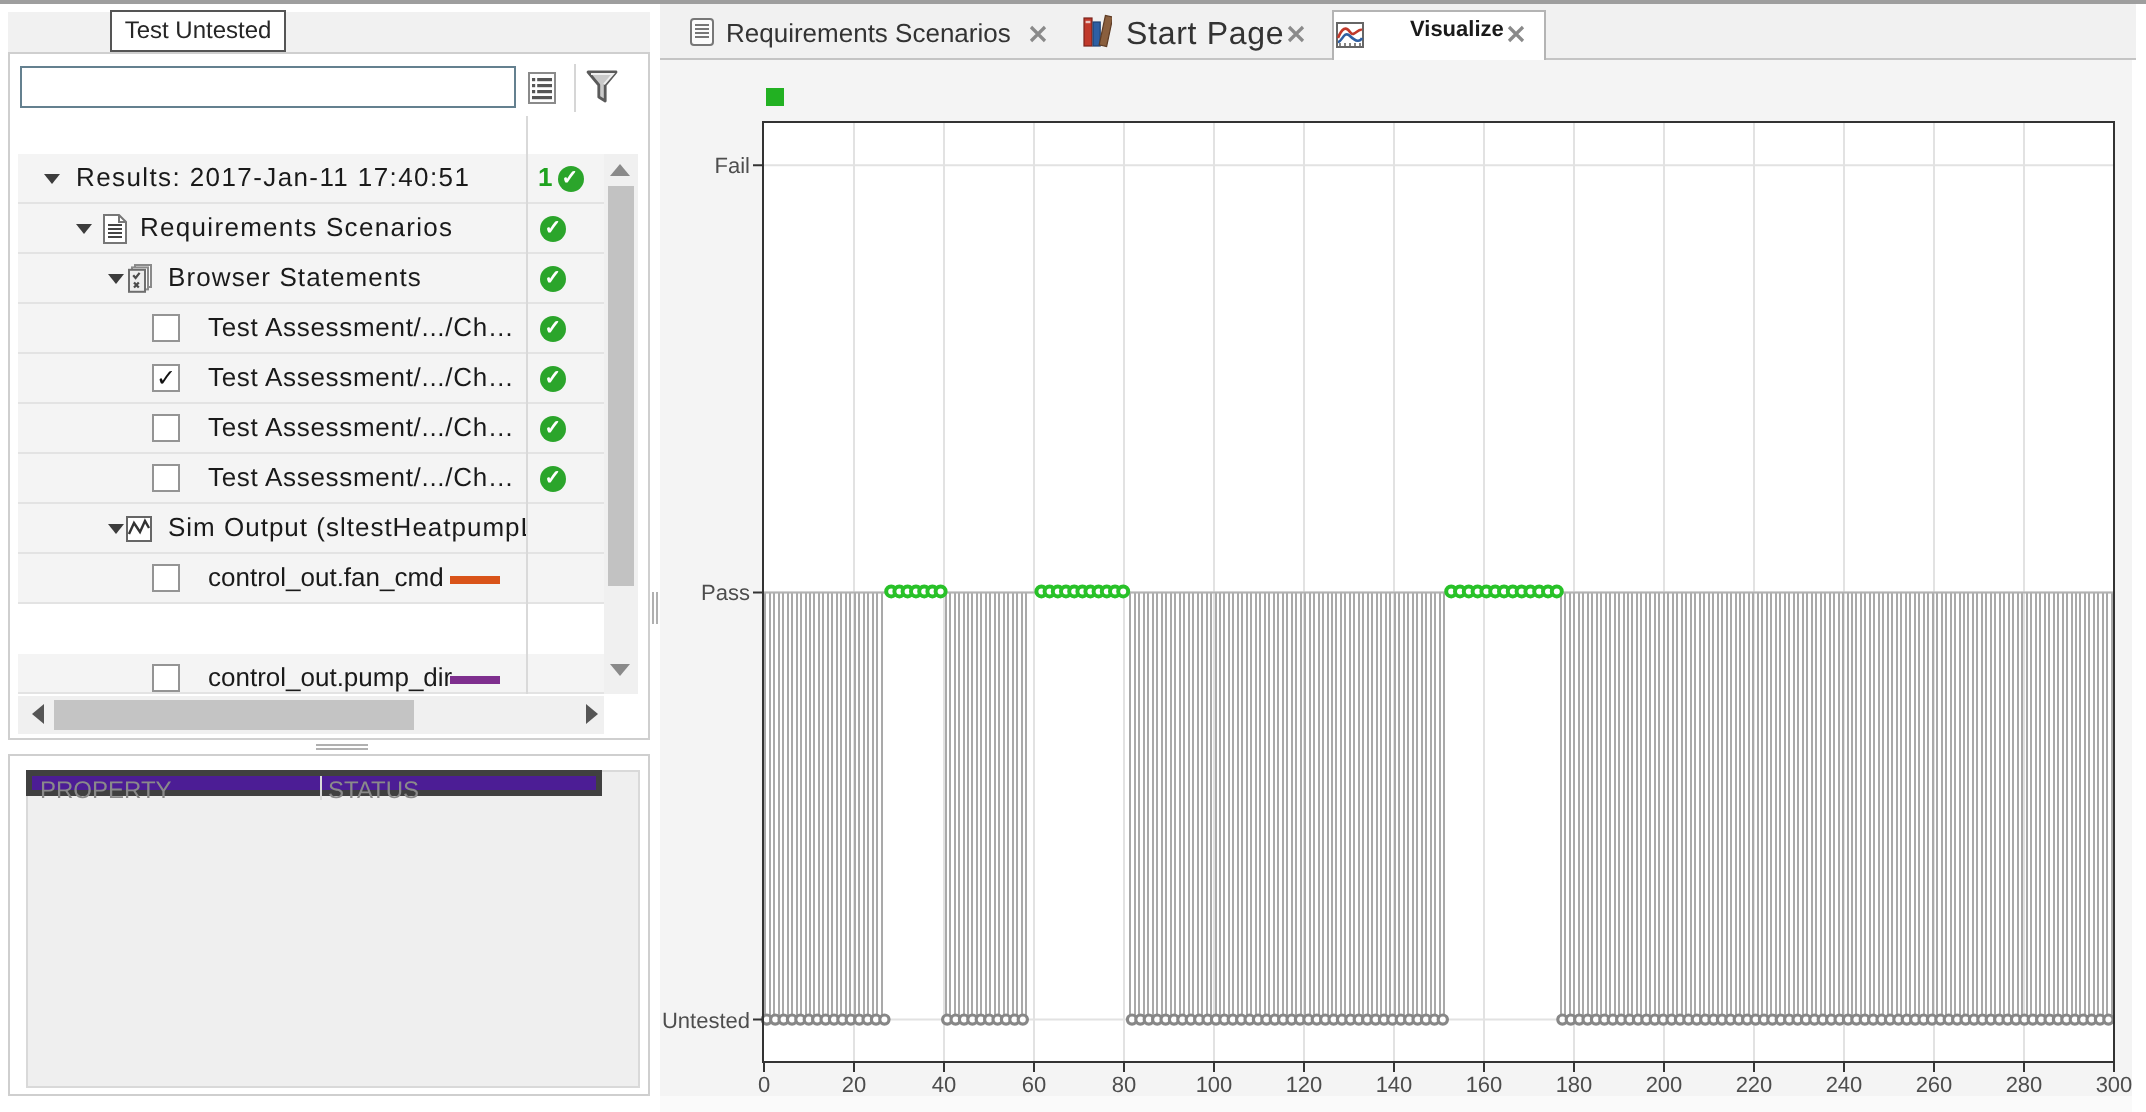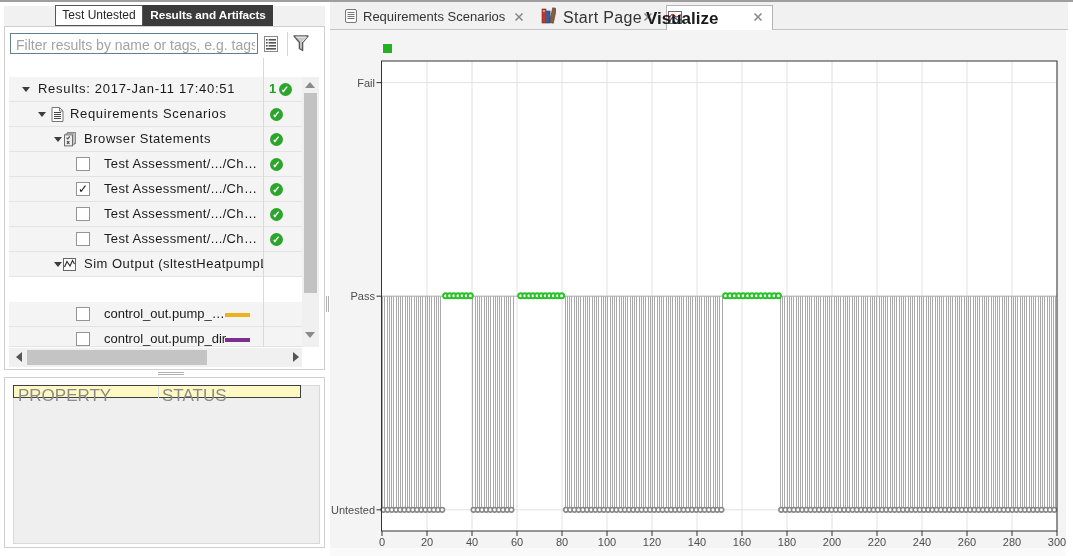--- a/index.html
+++ b/index.html
@@ -14,26 +14,24 @@
 .sw { position:absolute; top:11px; width:25px; height:4px; }
 </style>
 </head>
 <body>
 <div id="page">
 
   <div class="abs" style="left:0;top:0;width:1073px;height:1.5px;background:#9e9e9e"></div>
 
   <div class="abs" style="left:4px;top:6px;width:321px;height:20px;background:#f1f1f1"></div>
   <div class="abs" style="left:55px;top:5px;width:88px;height:21px;background:#fff;border:1px solid #555;font-size:12px;color:#262626;text-align:center;line-height:19px;z-index:2">Test Untested</div>
-  <div class="abs" style="left:143px;top:5px;width:130px;height:21px;background:#3b3b3b;border:1px solid #3b3b3b;font-size:11.8px;letter-spacing:-0.1px;white-space:nowrap;overflow:hidden;color:#fff;font-weight:bold;text-align:center;line-height:19px;z-index:2">Results and Artifacts</div>
 
   <div class="abs" style="left:4px;top:26px;width:321px;height:344px;background:#fff;border:1px solid #cfcfcf"></div>
 
   <div class="abs" style="left:10px;top:33px;width:248px;height:21px;background:#fff;border:1px solid #64808f"></div>
-  <div class="abs" style="left:16px;top:37px;width:239px;height:16px;overflow:hidden;font-size:14px;color:#a3a3a3;white-space:nowrap">Filter results by name or tags, e.g. tags</div>
 
   <svg class="abs" style="left:264px;top:36px" width="14" height="16" viewBox="0 0 14 16">
     <rect x="0.5" y="0.5" width="13" height="15" fill="#fdfdfd" stroke="#8a8a8a"></rect>
     <rect x="2" y="3" width="1.6" height="1.6" fill="#555"></rect>
       <rect x="2" y="6" width="1.6" height="1.6" fill="#555"></rect>
       <rect x="2" y="9" width="1.6" height="1.6" fill="#555"></rect>
     <rect x="4.6" y="3" width="7.4" height="1.6" fill="#555"></rect>
       <rect x="4.6" y="6" width="7.4" height="1.6" fill="#555"></rect>
       <rect x="4.6" y="9" width="7.4" height="1.6" fill="#555"></rect>
     <rect x="2" y="12" width="10" height="1.6" fill="#555"></rect>
@@ -96,24 +94,24 @@
       <span class="gc" style="left:261px;top:6px">✓</span>
     </div>
     <div class="trow" style="top:175px">
       <i class="arr" style="left:45px"></i>
       <svg style="position:absolute;left:54px;top:6px" width="13" height="13" viewBox="0 0 13 13">
           <rect x="0.5" y="0.5" width="12" height="12" fill="#fff" stroke="#666"></rect>
           <path d="M1.5 9 L4 3.5 L7 8 L9.5 2.5 L11.5 6" fill="none" stroke="#333" stroke-width="1.2"></path>
         </svg>
       <span class="txt" style="left:75px;width:179px;overflow:hidden;letter-spacing:0.5px">Sim Output (sltestHeatpumpLib</span>
     </div>
-    <div class="trow" style="top:225px">
-      <span class="cb" style="left:67px"></span>
-        <span class="txt" style="left:95px">control_out.pump_…</span>
-      <span class="sw" style="left:216px;background:#EDB120"></span>
+    <div class="trow" style="top:200px">
+      <span class="cb" style="left:67px"></span>
+        <span class="txt" style="left:95px">control_out.fan_cmd</span>
+      <span class="sw" style="left:216px;background:#D95319"></span>
     </div>
     <div class="trow" style="top:250px;height:20px">
       <span class="cb" style="left:67px"></span>
         <span class="txt" style="left:95px">control_out.pump_dir</span>
       <span class="sw" style="left:216px;background:#7E2F8E"></span>
     </div>
   </div>
 
   <div class="abs" style="left:263px;top:58px;width:1px;height:289px;background:#d9d9d9"></div>
 
@@ -128,21 +126,21 @@
   <div class="abs" style="left:293px;top:352px;width:0;height:0;border-top:5px solid transparent;border-bottom:5px solid transparent;border-left:6px solid #555"></div>
   <div class="abs" style="left:302px;top:348px;width:17px;height:19px;background:#fff"></div>
 
   <div class="abs" style="left:158px;top:372px;width:26px;height:1px;background:#b0b0b0"></div>
   <div class="abs" style="left:158px;top:374px;width:26px;height:1px;background:#b0b0b0"></div>
   <div class="abs" style="left:326px;top:296px;width:1px;height:16px;background:#b0b0b0"></div>
   <div class="abs" style="left:328px;top:296px;width:1px;height:16px;background:#b0b0b0"></div>
 
   <div class="abs" style="left:4px;top:377px;width:321px;height:171px;background:#fff;border:1px solid #cfcfcf"></div>
   <div class="abs" style="left:13px;top:385px;width:307px;height:159px;background:#efefef;border:1px solid #d9d9d9"></div>
-  <div class="abs" style="left:13px;top:385px;width:288px;height:13px;background:#fef9c3;border:1px solid #404040;font-size:17px;color:#8a8a8a">
+  <div class="abs" style="left:13px;top:385px;width:288px;height:13px;background:#4c1d95;border:3px solid #404040;font-size:12px;color:#8a8a8a">
     <span style="position:absolute;left:4px;top:0px">PROPERTY</span>
     <span style="position:absolute;left:148px;top:0px">STATUS</span>
     <span style="position:absolute;left:144px;top:0;width:1px;height:12px;background:#d9d9d9"></span>
   </div>
 
   <div class="abs" style="left:330px;top:2px;width:738px;height:28px;background:#f1f1f1;border-bottom:1px solid #c4c4c4"></div>
 
   <svg class="abs" style="left:345px;top:9px" width="12" height="14" viewBox="0 0 12 14">
       <rect x="0.5" y="0.5" width="11" height="13" rx="1.5" fill="#fcfcfc" stroke="#777"></rect>
       <path d="M2.5 3.5h7M2.5 5.5h7M2.5 7.5h7M2.5 9.5h7" stroke="#777" fill="none"></path>
@@ -165,21 +163,21 @@
       <path d="M1.5 1.5l7 7m0-7l-7 7" stroke="#8a8a8a" stroke-width="1.6"></path>
     </svg>
 
   <div class="abs" style="left:666px;top:5px;width:107px;height:25px;background:#fff;border:1px solid #b4b4b4;border-bottom:none"></div>
   <svg class="abs" style="left:668px;top:11px" width="14" height="13" viewBox="0 0 14 13">
     <rect x="0.5" y="0.5" width="13" height="12" fill="#fff" stroke="#666"></rect>
     <path d="M2 12v-1.5M4.5 12v-1.5M7 12v-1.5M9.5 12v-1.5M12 12v-1.5" stroke="#666" fill="none" stroke-width="0.8"></path>
     <path d="M1 8 C3 3,5 2,7 5 C9 8,11 3,13 4" fill="none" stroke="#c0392b" stroke-width="1.3"></path>
     <path d="M1 10 C3 10,4 4,7 7 C10 10,12 10,13 8" fill="none" stroke="#2e5fa3" stroke-width="1.3"></path>
   </svg>
-  <span class="abs" style="left:646px;top:9px;font-size:17px;font-weight:bold;color:#1a1a1a">Visualize</span>
+  <span class="abs" style="left:705px;top:9px;font-size:11px;font-weight:bold;color:#1a1a1a">Visualize</span>
   <svg class="abs" style="left:753px;top:12px" width="10" height="10" viewBox="0 0 10 10">
       <path d="M1.5 1.5l7 7m0-7l-7 7" stroke="#8a8a8a" stroke-width="1.6"></path>
     </svg>
 
   <div class="abs" style="left:330px;top:30px;width:736px;height:518px;background:#f4f4f4"></div>
   <div class="abs" style="left:330px;top:548px;width:736px;height:8px;background:#fafafa"></div>
   <div class="abs" style="left:381px;top:61px;width:676px;height:470px;background:#fff"></div>
 
   <div class="abs" style="left:383px;top:44px;width:9px;height:9px;background:#22b122"></div>
 

